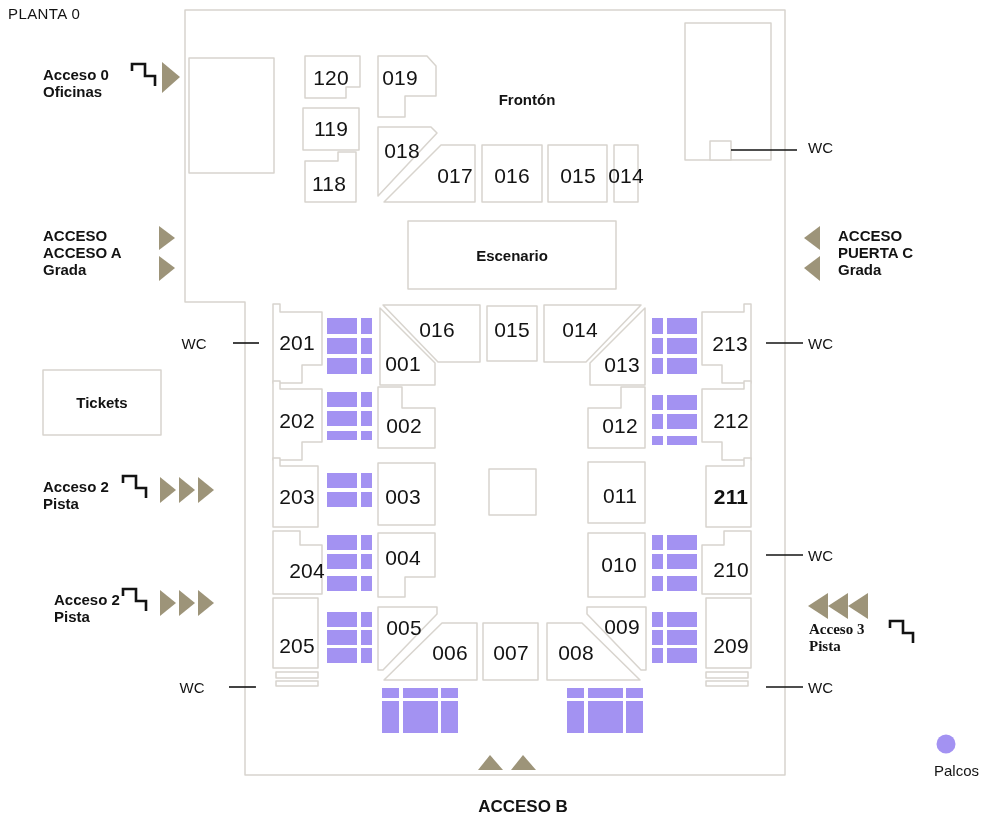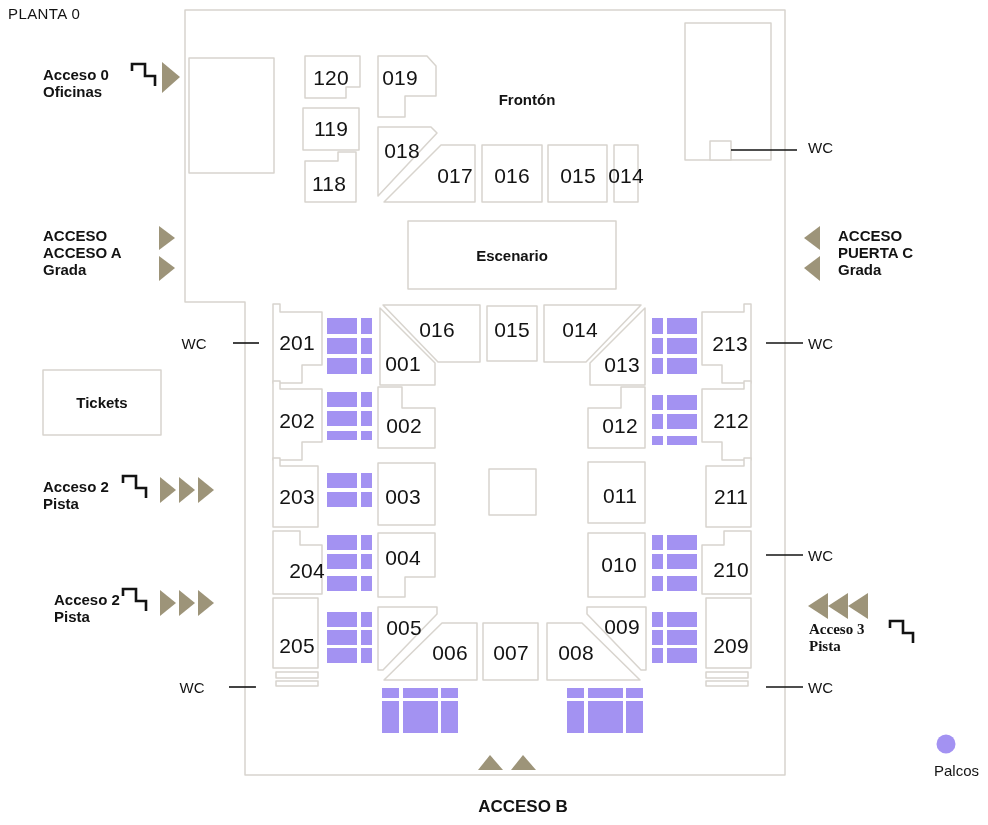--- a/index.html
+++ b/index.html
@@ -250,17 +250,17 @@
 <div class="lbl c sec" style="left:450px;top:653px;">006</div>
 <div class="lbl c sec" style="left:511px;top:653px;">007</div>
 <div class="lbl c sec" style="left:576px;top:653px;">008</div>
 <div class="lbl c sec" style="left:297px;top:343px;">201</div>
 <div class="lbl c sec" style="left:297px;top:421px;">202</div>
 <div class="lbl c sec" style="left:297px;top:497px;">203</div>
 <div class="lbl c sec" style="left:307px;top:571px;">204</div>
 <div class="lbl c sec" style="left:297px;top:646px;">205</div>
 <div class="lbl c sec" style="left:730px;top:344px;">213</div>
 <div class="lbl c sec" style="left:731px;top:421px;">212</div>
-<div class="lbl c sec" style="left:731px;top:497px;">211</div>
+<div class="lbl c sec" style="left:731px;top:497px;font-weight:bold;">211</div>
 <div class="lbl c sec" style="left:731px;top:570px;">210</div>
 <div class="lbl c sec" style="left:731px;top:646px;">209</div>
 
 </div>
 
 </body></html>

